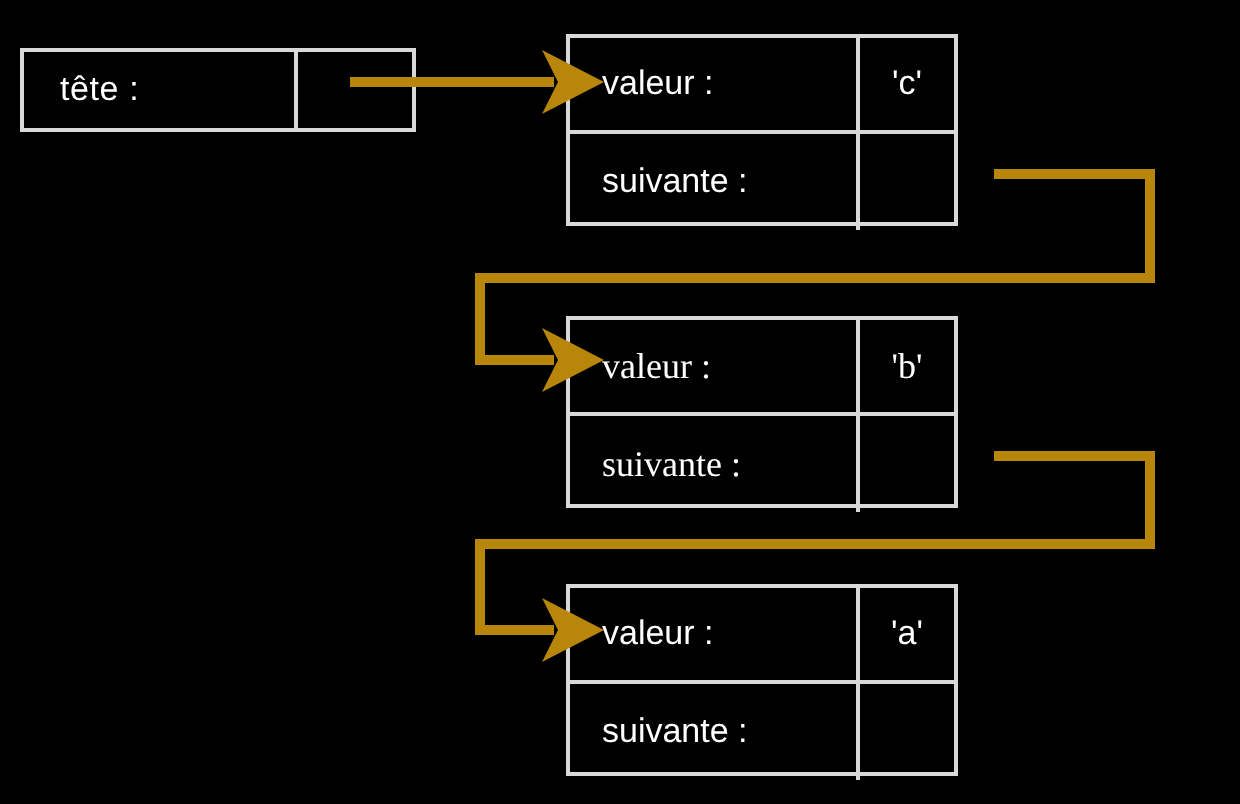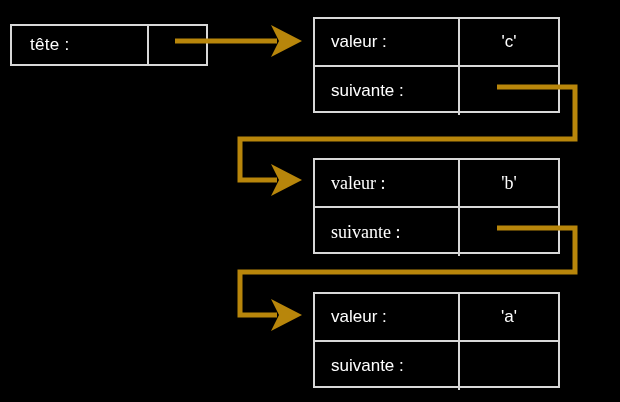--- a/index.html
+++ b/index.html
@@ -40,24 +40,23 @@
   }
   .head-ptr {
     flex: 1 1 auto;
     border-left: 2px solid #d8d8d8;
     box-sizing: border-box;
   }
 
   
   .node {
     position: absolute;
-    width: 247px;
+    width: 196px;
     border: 2px solid #d8d8d8;
     box-sizing: border-box;
-    margin-left: 30px;
   }
   .node .row {
     display: flex;
     align-items: stretch;
     height: 48px;
     box-sizing: border-box;
   }
   .node .row.top {
     border-bottom: 2px solid #d8d8d8;
   }

